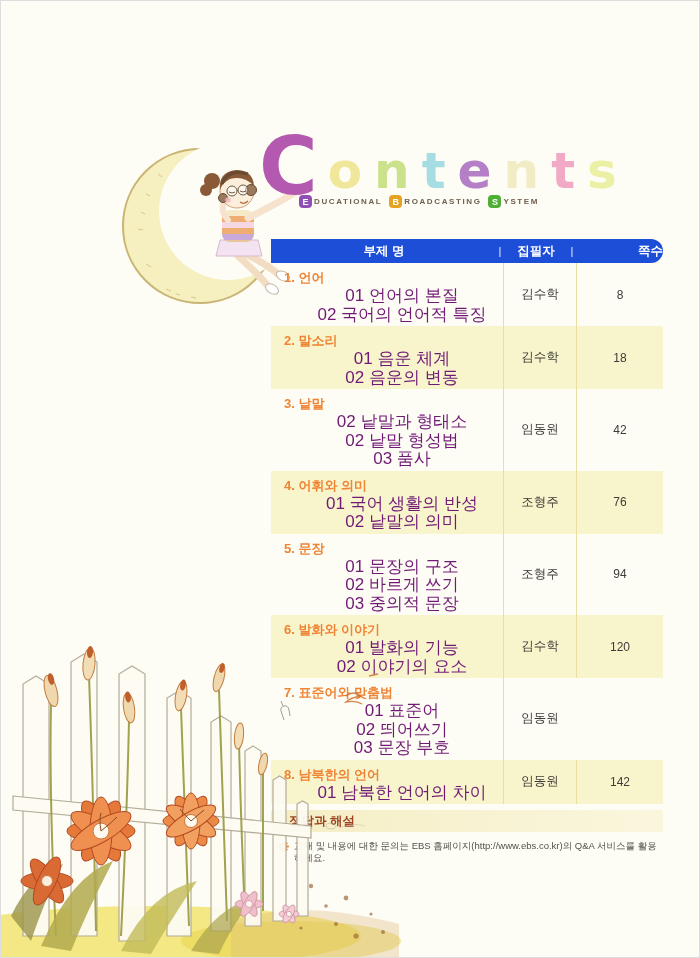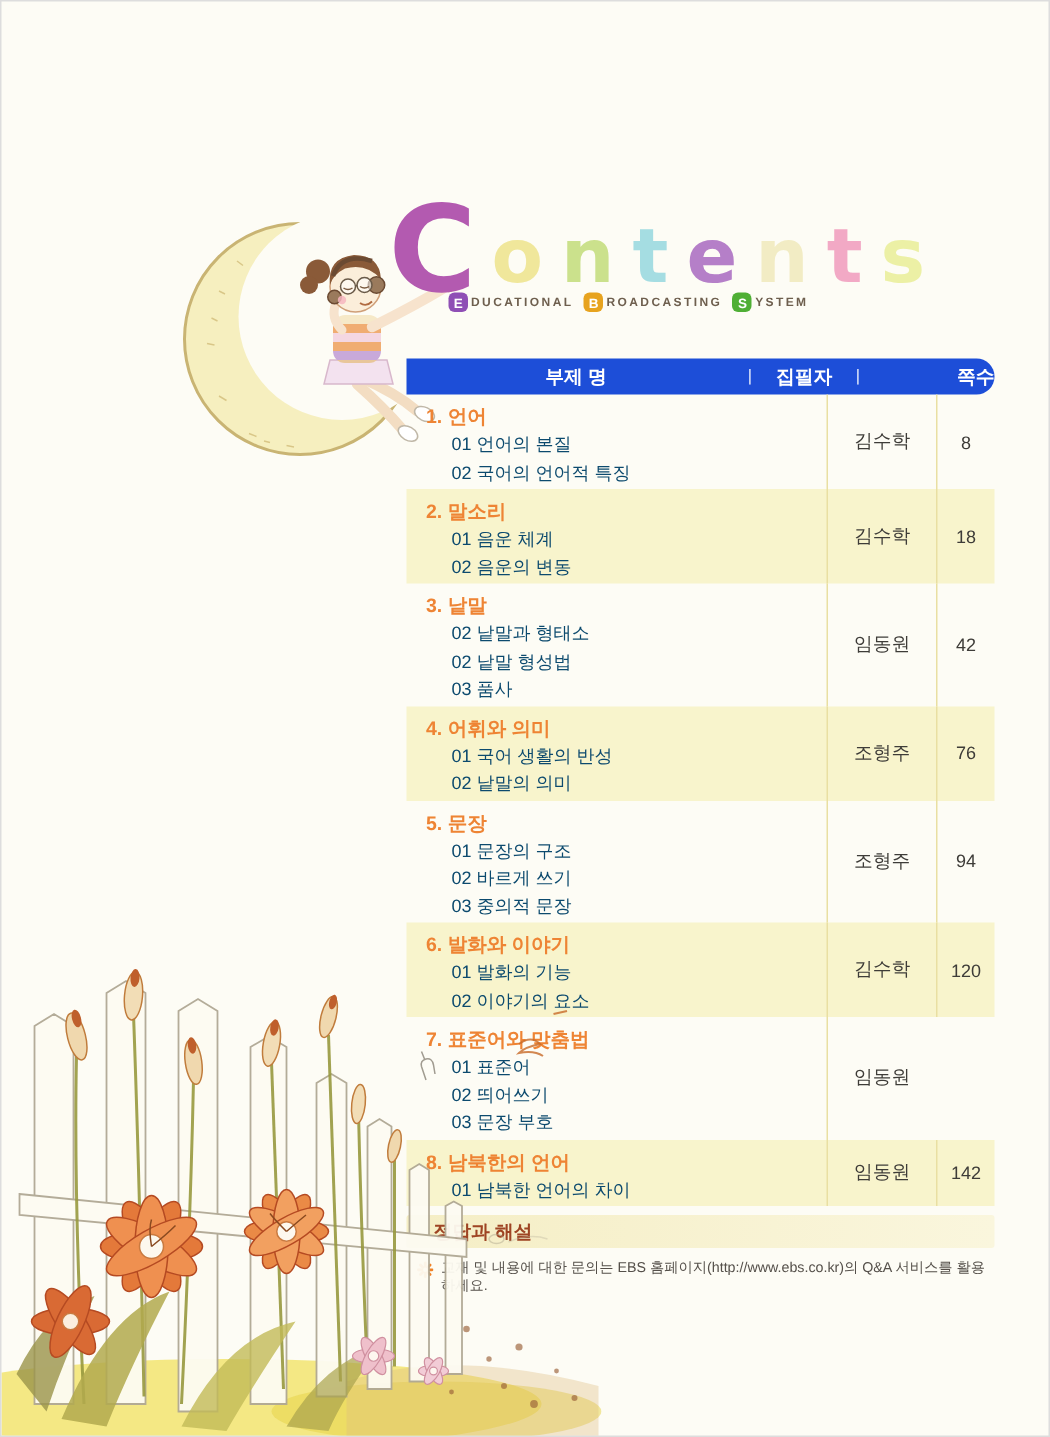--- a/index.html
+++ b/index.html
@@ -24,23 +24,23 @@
     border-radius:0 12px 12px 0;color:#fff;font-weight:bold;font-size:12.5px;
   }
   .th-title{width:226px;text-align:center;}
   .th-sep{width:6px;text-align:center;color:rgba(255,255,255,.9);font-weight:normal;font-size:11px;}
   .th-author{width:66px;text-align:center;}
   .th-page{flex:1;text-align:right;}
   .section{display:flex;}
   .section.band{background:#f8f4cc;}
   .title-cell{width:232px;box-sizing:border-box;padding:6px 0 2px 13px;}
   .sec-title{color:#ee8434;font-weight:bold;font-size:13px;line-height:18px;}
-  .sec-item{font-size:12px;line-height:18.5px;color:#0c4a6e;padding-left:17px;}
+  .sec-item{font-size:17px;line-height:18.5px;color:#701a75;padding-left:17px;text-align:center;}
   .author-cell{width:73px;box-sizing:border-box;border-left:1px solid #e9dfa2;
-    display:flex;align-items:center;justify-content:center;font-size:12.5px;color:#3e3c38;margin-left:48px;}
+    display:flex;align-items:center;justify-content:center;font-size:12.5px;color:#3e3c38;}
   .page-cell{flex:1;border-left:1px solid #e9dfa2;
     display:flex;align-items:center;justify-content:center;font-size:12px;color:#3e3c38;}
   .answers-bar{
     margin-top:6px;height:22px;line-height:22px;border-radius:2px;
     background:linear-gradient(90deg,#f5eec5,#faf6dd);
     color:#9e4423;font-weight:bold;font-size:12.5px;padding-left:18px;box-sizing:border-box;
   }
   .footer-note{margin-top:8px;margin-left:7px;display:flex;align-items:flex-start;gap:5px;}
   .footer-icon{flex:0 0 auto;margin-top:1px;}
   .footer-text{font-size:9.5px;color:#55504a;line-height:12px;}

